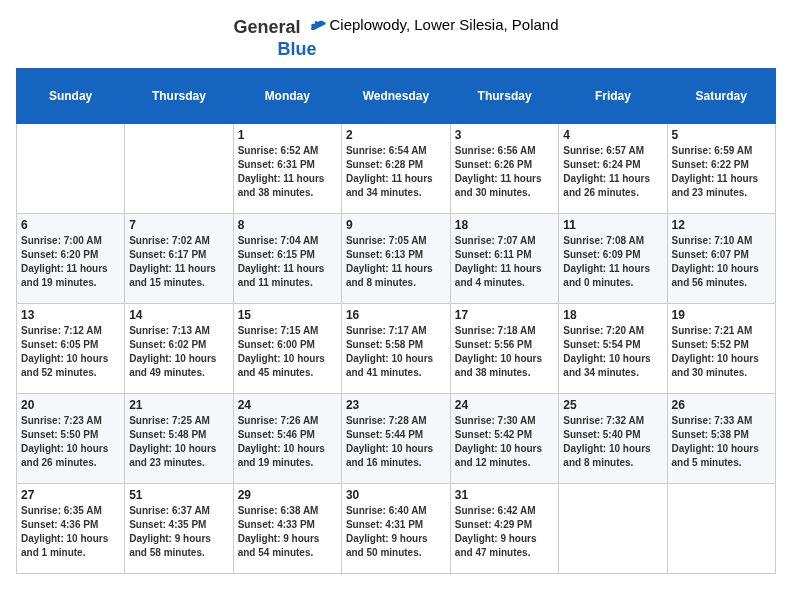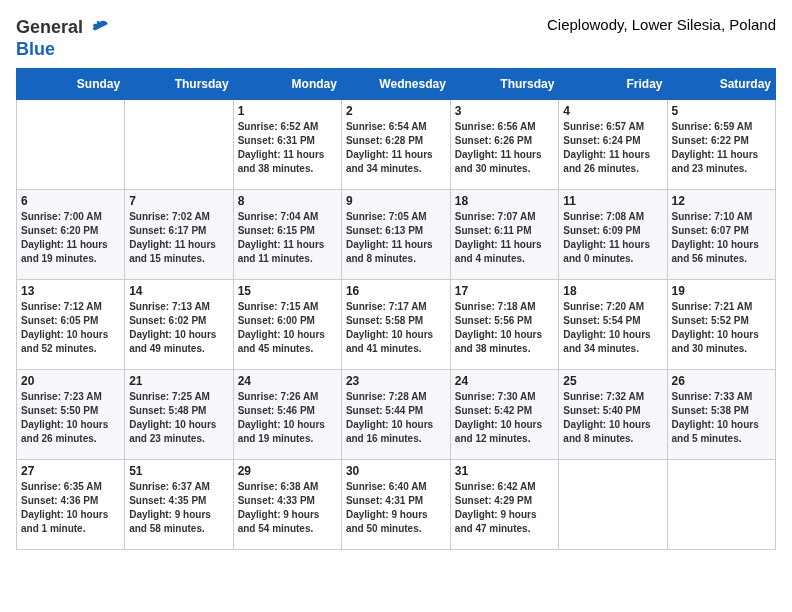--- a/index.html
+++ b/index.html
@@ -6,35 +6,35 @@
     body {
       font-family: Arial, sans-serif;
       background: #fff;
       width: 792px;
       min-height: 612px;
       padding: 16px;
     }
     .header {
       display: flex;
       align-items: flex-start;
-      justify-content: space-between;
+      justify-content: center;
       margin-bottom: 8px;
     }
     .logo {
       display: flex;
       align-items: center;
       gap: 4px;
     }
     .logo-text {
       font-size: 18px;
       font-weight: bold;
       line-height: 1.1;
     }
     .logo-text span.general { color: #333; }
-    .logo-text span.blue { color: #1565C0; }
+    .logo-text span.blue { color: #1565C0; margin-left: 44px; }
     .logo-icon {
       width: 24px;
       height: 24px;
     }
     .title-area {
       text-align: right;
     }
     .month-title {
       font-size: 32px;
       font-weight: normal;
@@ -45,22 +45,22 @@
       color: #000000;
     }
     .calendar {
       width: 100%;
       border-collapse: collapse;
       font-size: 11px;
     }
     .calendar th {
       background: #1565C0;
       color: #fff;
-      padding: 8px 4px;
-      text-align: right;
+      padding: 20px 4px;
+      text-align: center;
       font-size: 12px;
       font-weight: bold;
       border: 1px solid #1565C0;
     }
     .calendar td {
       border: 1px solid #ccc;
       vertical-align: top;
       padding: 4px;
       width: 110px;
       min-height: 80px;

